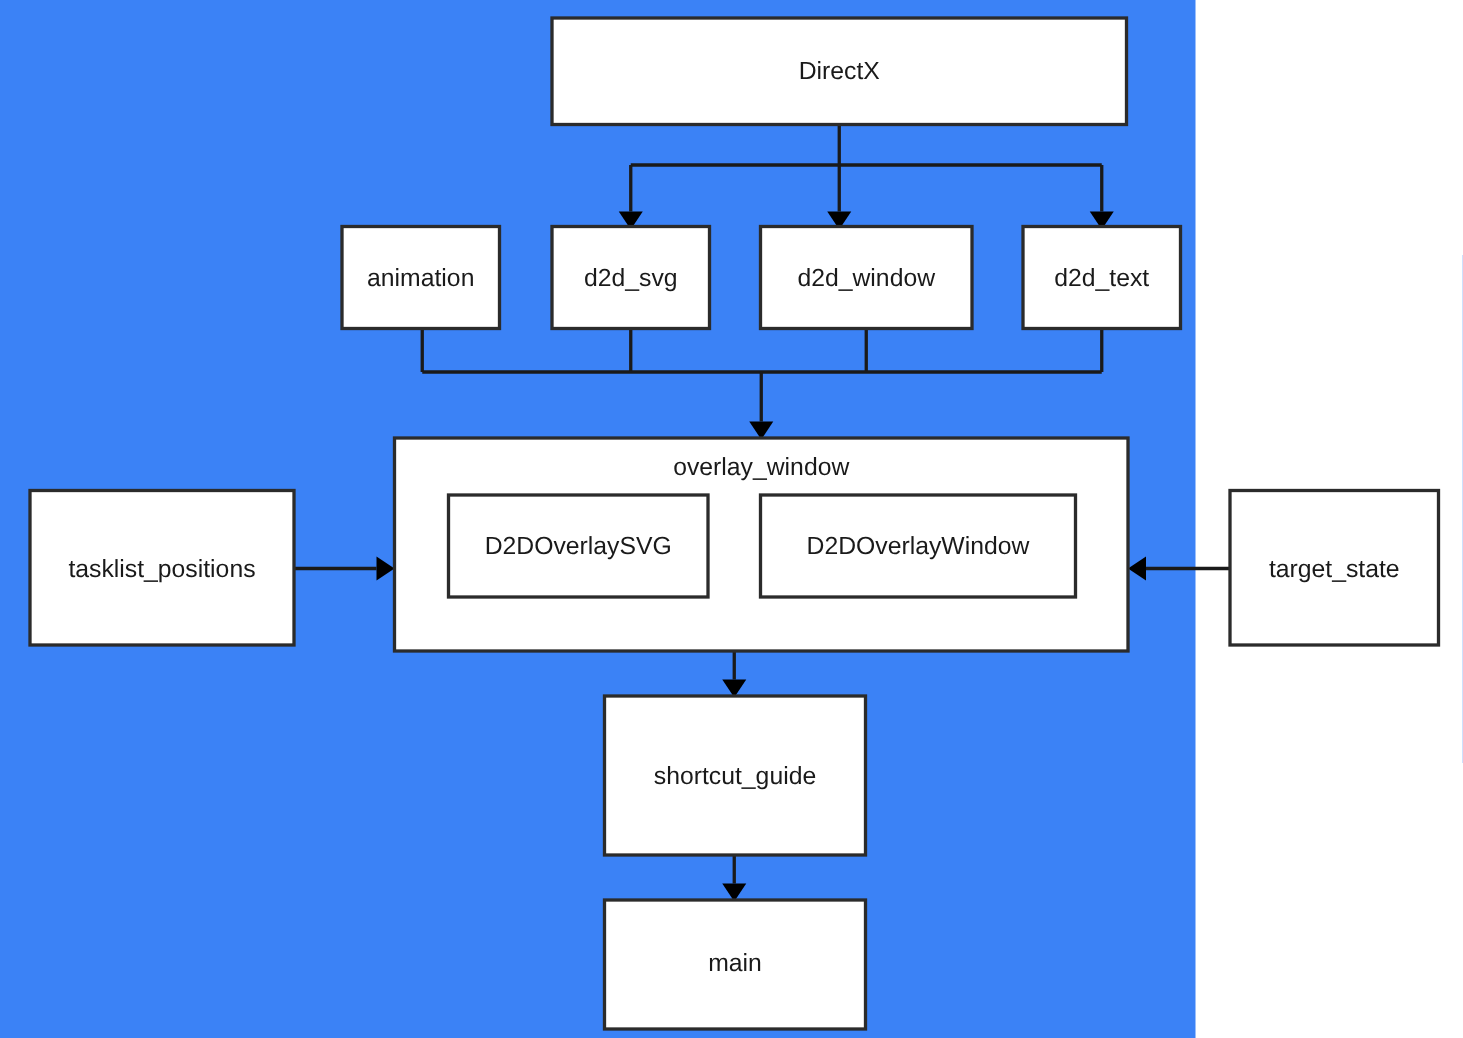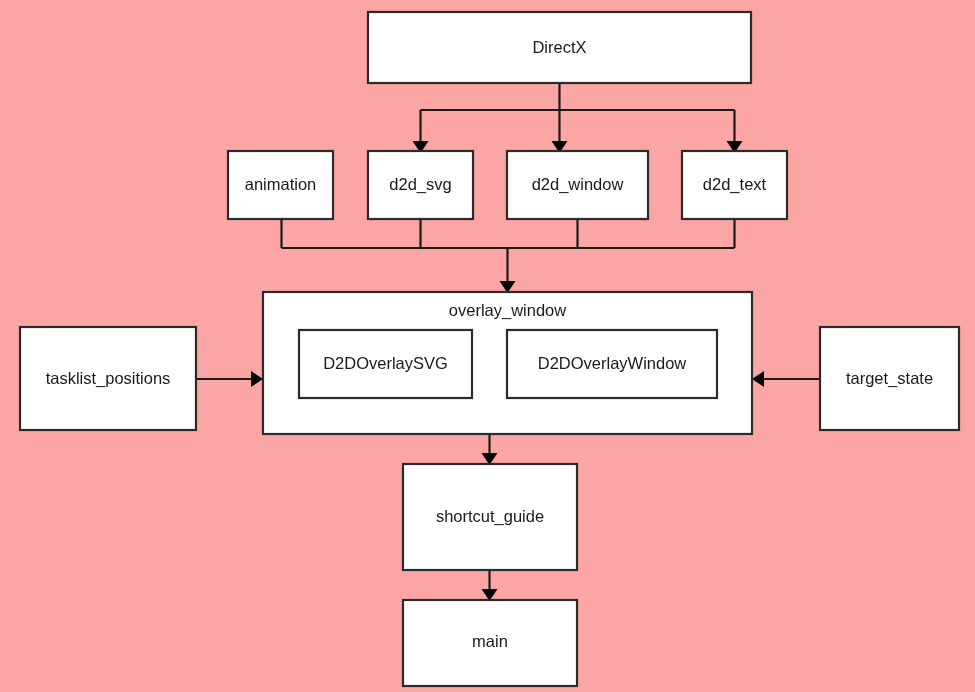--- a/index.html
+++ b/index.html
@@ -8,23 +8,23 @@
     background: #ffffff;
   }
   body {
     width: 975px;
     height: 692px;
     font-family: "Liberation Sans", sans-serif;
     overflow: hidden;
   }
   #diagram-root {
     position: relative;
-    width: 975px;
+    width: 797px;
     height: 692px;
-    background: #fca5a5;
+    background: #3b82f6;
   }
   svg#flow {
     display: block;
     width: 975px;
     height: 692px;
   }
   .node-rect {
     fill: #ffffff;
     stroke: #2b2b2b;
     stroke-width: 2.2;

